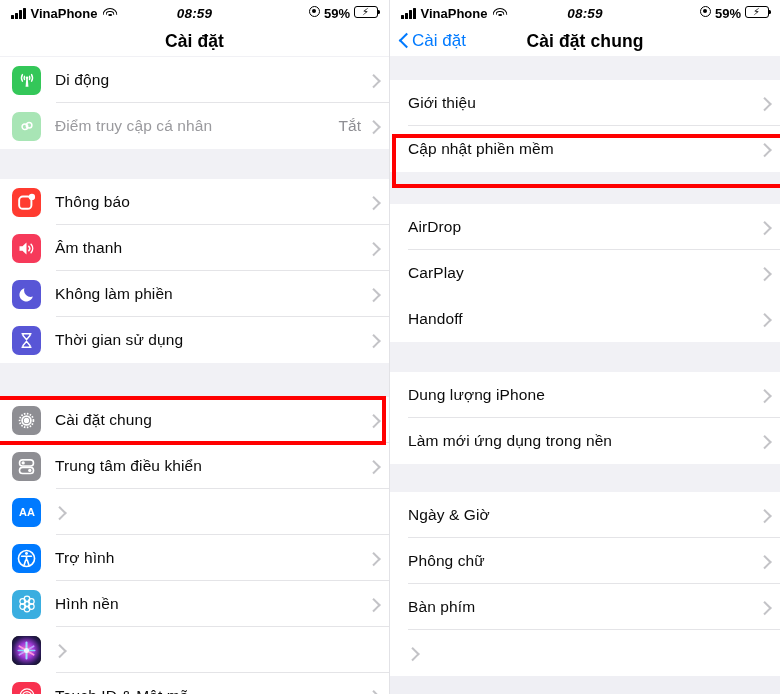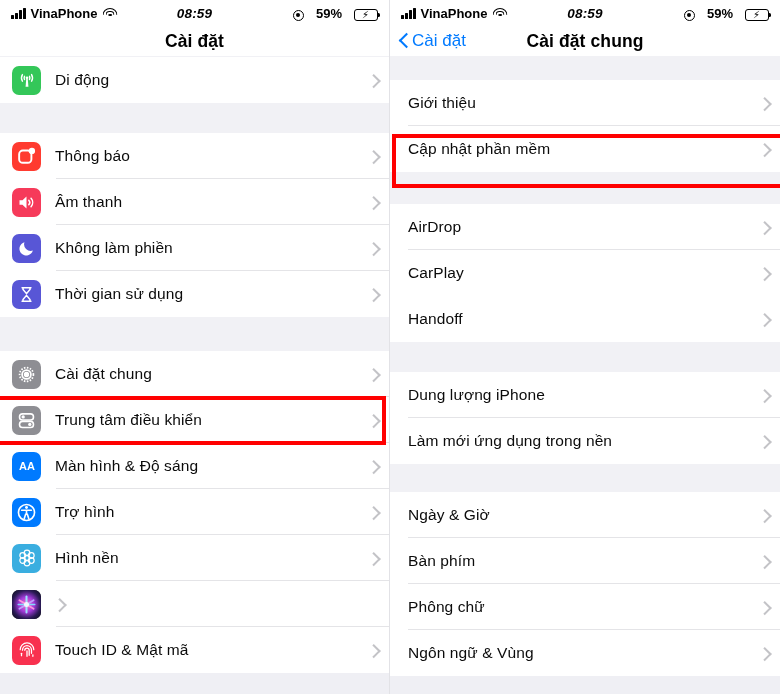--- a/index.html
+++ b/index.html
@@ -14,21 +14,21 @@
   .phone.left { border-right: 1px solid #e2e2e6; }
 
   
   .statusbar {
     height: 26px; display: flex; align-items: center;
     padding: 0 11px; font-size: 13.5px; font-weight: bold; color: #000;
     background: #ffffff;
   }
   .sb-left { display: flex; align-items: center; gap: 5px; flex: 1 1 0; }
   .sb-center { flex: 0 0 auto; font-size: 13.5px; font-weight: bold; letter-spacing: .2px; font-style: italic;}
-  .sb-right { display: flex; align-items: flex-end; gap: 12px; flex: 1 1 0; justify-content: flex-end; }
+  .sb-right { display: flex; align-items: flex-start; gap: 4px; flex: 1 1 0; justify-content: flex-end; }
   .bars { display: flex; align-items: flex-end; gap: 1.5px; height: 11px; }
   .bars i { width: 2.5px; background: #000; border-radius: .5px; display:block; }
   .bars i:nth-child(1){ height: 4px; }
   .bars i:nth-child(2){ height: 6px; }
   .bars i:nth-child(3){ height: 8.5px; }
   .bars i:nth-child(4){ height: 11px; }
   .carrier { font-size: 13px; font-weight: bold; }
   .wifi { position: relative; width: 15px; height: 11px; }
   .wifi span { position:absolute; left:50%; transform:translateX(-50%); border:1.6px solid #000;
                border-bottom:none; border-radius: 50% 50% 0 0 / 100% 100% 0 0; }
@@ -130,20 +130,33 @@
                   <path d="M15 7.6a4.2 4.2 0 0 1 0 3.8"></path>
                 </g>
         <circle cx="12" cy="9.4" r="1.7" fill="white"></circle>
                 <path d="M11.1 10.5h1.8L13.7 20h-3.4z" fill="white"></path>
               </svg>
             </div>
             <div class="label">Di động</div>
             <div class="chev"></div>
             <div class="sep"></div>
           </div>
+          <div class="row">
+            <div class="ico" style="background: rgb(168, 229, 181);">
+              <svg width="20" height="20" viewBox="0 0 24 24">
+                <g fill="none" stroke="#ffffff" stroke-width="1.8" stroke-linecap="round">
+        <path d="M9.5 9.5a3.4 3.4 0 1 0 3.4 3.4 3.4 3.4 0 0 0-3.4-3.4z"></path>
+        <path d="M14.5 14.5a3.4 3.4 0 1 0-3.4-3.4 3.4 3.4 0 0 0 3.4 3.4z"></path>
+                </g>
+              </svg>
+            </div>
+            <div class="label dim">Điểm truy cập cá nhân</div>
+            <div class="value">Tắt</div>
+            <div class="chev"></div>
+          </div>
         </div>
         <div class="gap" style="height: 30px;"></div>
         <div class="group">
           <div class="row">
             <div class="ico" style="background: rgb(255, 59, 48);">
               <svg width="21" height="21" viewBox="0 0 24 24">
         <rect x="3.6" y="5.2" width="14" height="14" rx="4.2" fill="none" stroke="white" stroke-width="2.2"></rect>
         <circle cx="18.2" cy="5.6" r="3.6" fill="white"></circle>
               </svg>
             </div>
@@ -218,21 +231,20 @@
             <div class="label">Trung tâm điều khiển</div>
             <div class="chev"></div>
             <div class="sep"></div>
           </div>
           <div class="row">
             <div class="ico" style="background: rgb(0, 122, 255);">
               <svg width="24" height="24" viewBox="0 0 24 24">
                 <text x="12" y="16.4" text-anchor="middle" font-family="Liberation Sans, sans-serif" font-size="11" font-weight="bold" fill="white">AA</text>
               </svg>
             </div>
-            <div class="label">Màn hình &amp; Độ sáng</div>
             <div class="chev"></div>
             <div class="sep"></div>
           </div>
           <div class="row">
             <div class="ico" style="background: rgb(0, 122, 255);">
               <svg width="23" height="23" viewBox="0 0 24 24">
         <circle cx="12" cy="12" r="8.4" fill="none" stroke="white" stroke-width="1.7"></circle>
         <circle cx="12" cy="6.8" r="1.5" fill="white"></circle>
         <path d="M6.9 9.6h10.2" stroke="white" stroke-width="1.7" stroke-linecap="round"></path>
         <path d="M9.6 18.4l1.5-4.6h1.8l1.5 4.6" fill="none" stroke="white" stroke-width="1.7" stroke-linecap="round"></path>
@@ -342,21 +354,21 @@
 
     <div class="list" id="right-list">
         <div class="gap" style="height: 24px;"></div>
         <div class="group">
           <div class="row plain">
             <div class="label">Giới thiệu</div>
             <div class="chev"></div>
             <div class="sep"></div>
           </div>
           <div class="row plain">
-            <div class="label">Cập nhật phần mềm</div>
+            <div class="label">Cập nhật phiền mềm</div>
             <div class="chev"></div>
           </div>
         </div>
         <div class="gap" style="height: 32px;"></div>
         <div class="group">
           <div class="row plain">
             <div class="label">AirDrop</div>
             <div class="chev"></div>
             <div class="sep"></div>
           </div>
@@ -383,31 +395,30 @@
           </div>
         </div>
         <div class="gap" style="height: 28px;"></div>
         <div class="group">
           <div class="row plain">
             <div class="label">Ngày &amp; Giờ</div>
             <div class="chev"></div>
             <div class="sep"></div>
           </div>
           <div class="row plain">
+            <div class="label">Phông chữ</div>
+            <div class="chev"></div>
+            <div class="sep"></div>
+          </div>
+          <div class="row plain">
             <div class="label">Bàn phím</div>
             <div class="chev"></div>
             <div class="sep"></div>
           </div>
           <div class="row plain">
-            <div class="label">Phông chữ</div>
-            <div class="chev"></div>
-            <div class="sep"></div>
-          </div>
-          <div class="row plain">
-            <div class="label">Ngôn ngữ &amp; Vùng</div>
             <div class="chev"></div>
           </div>
         </div>
       </div>
 
     <div class="hl" style="left:2px; top:134px; width:394px; height:54px;"></div>
   </div>
 
 </div>
 

